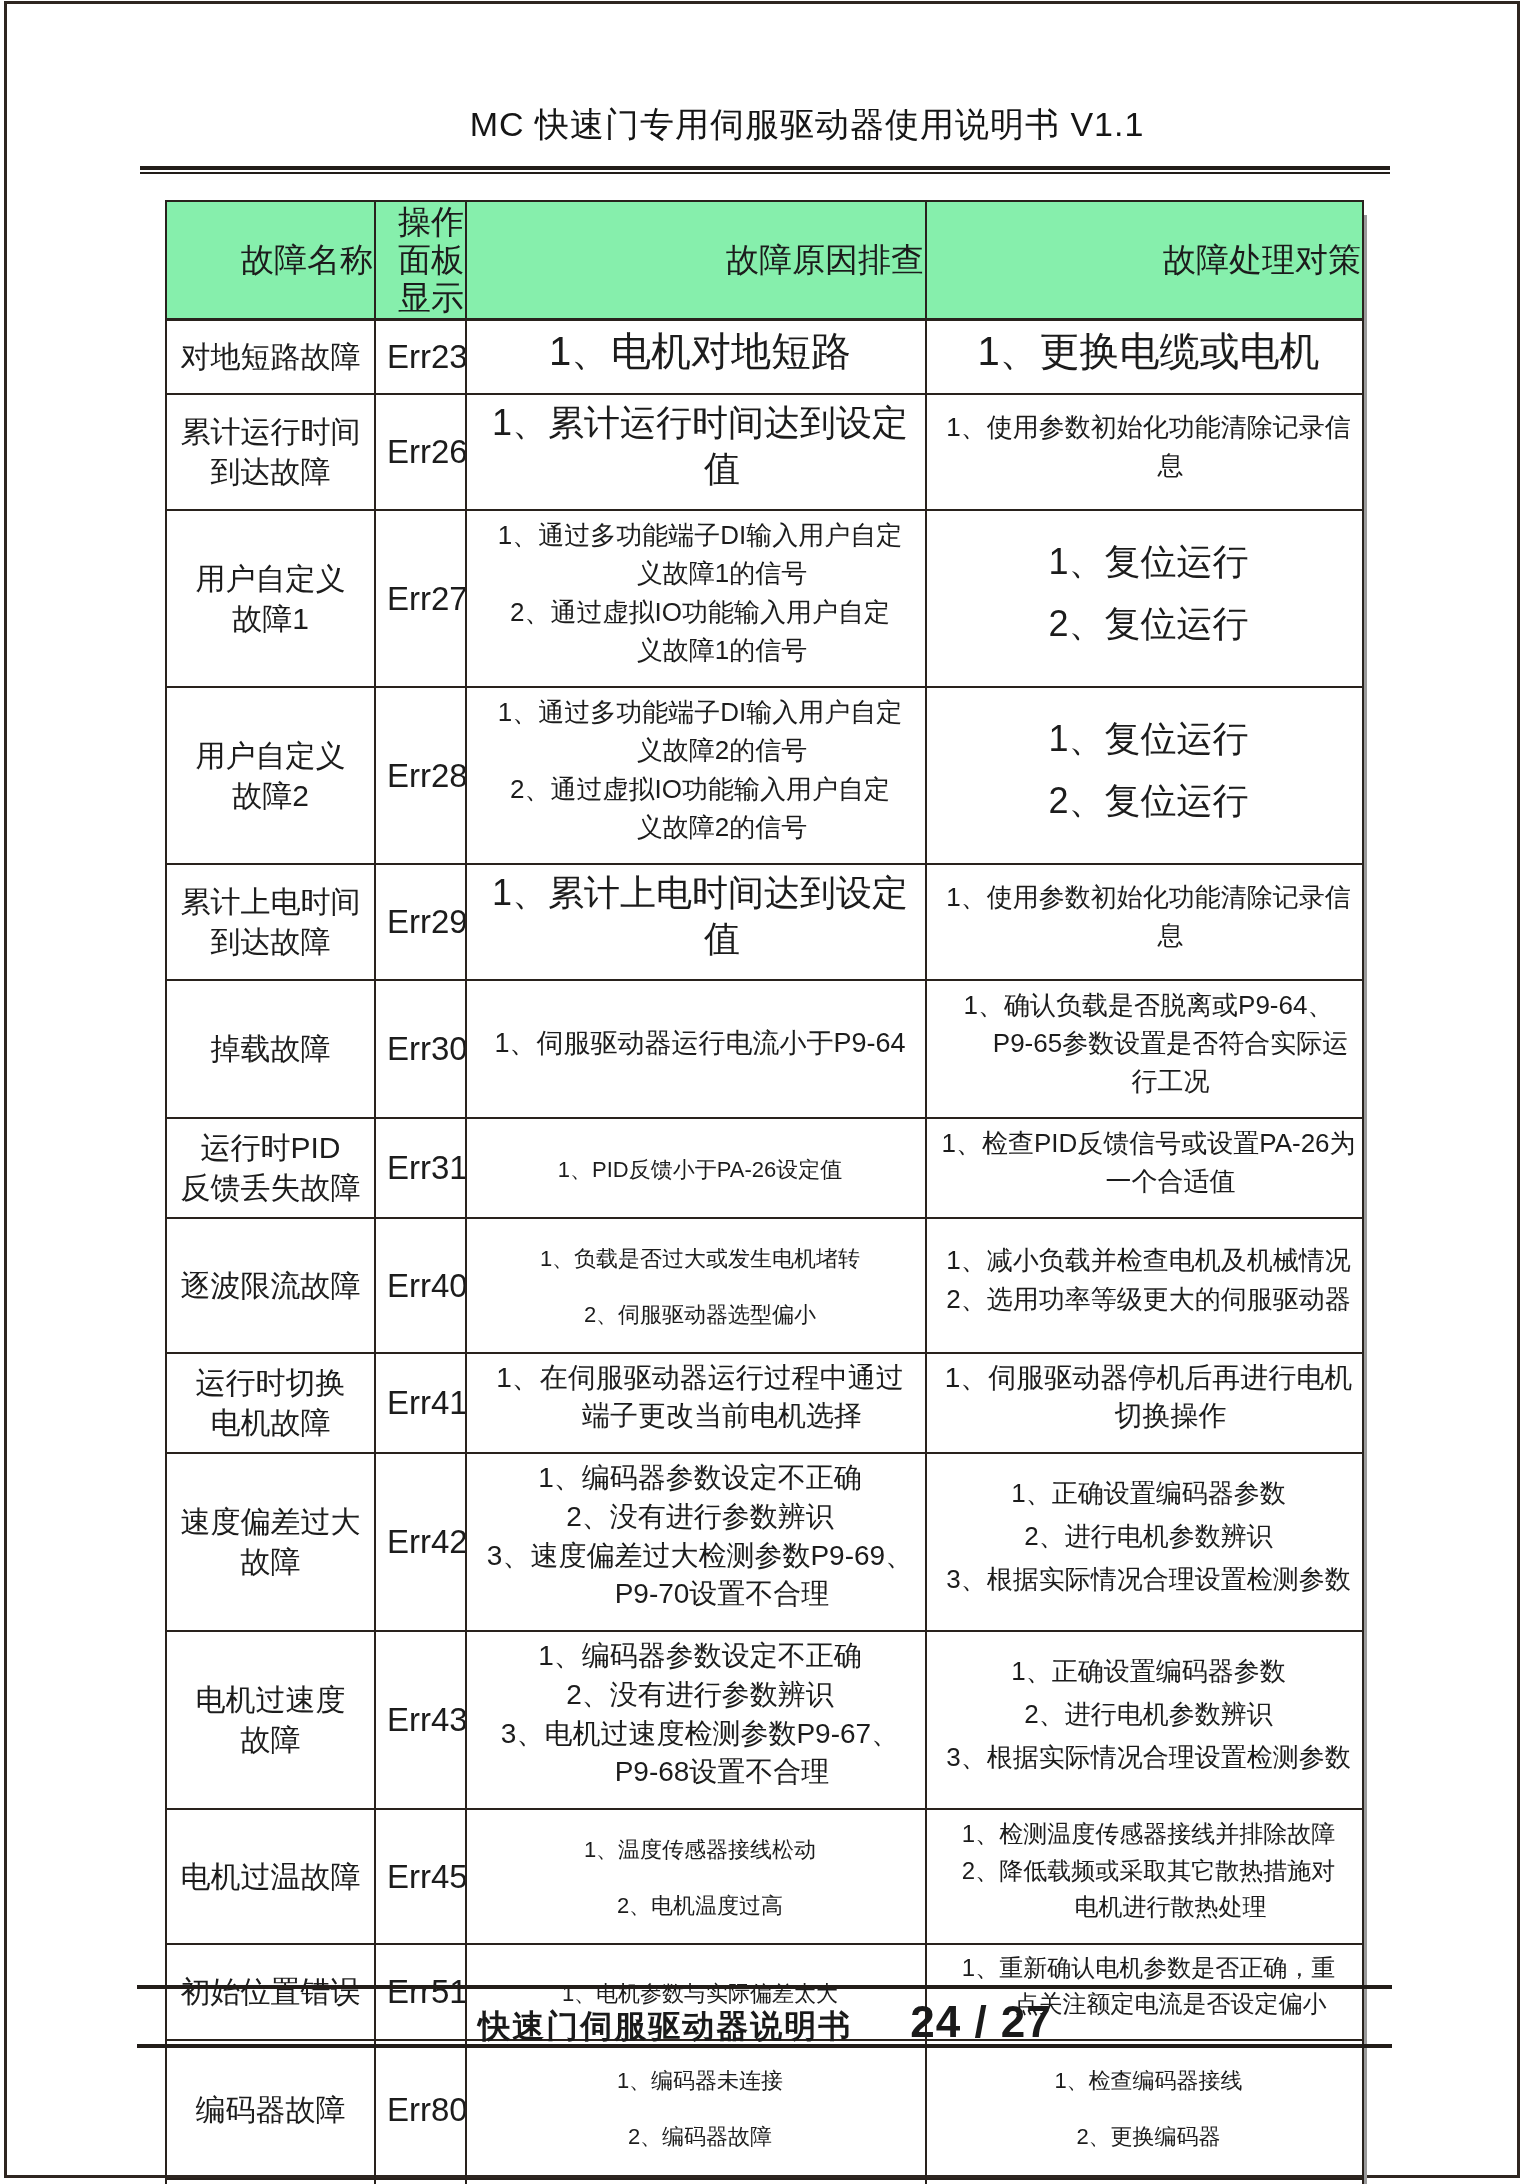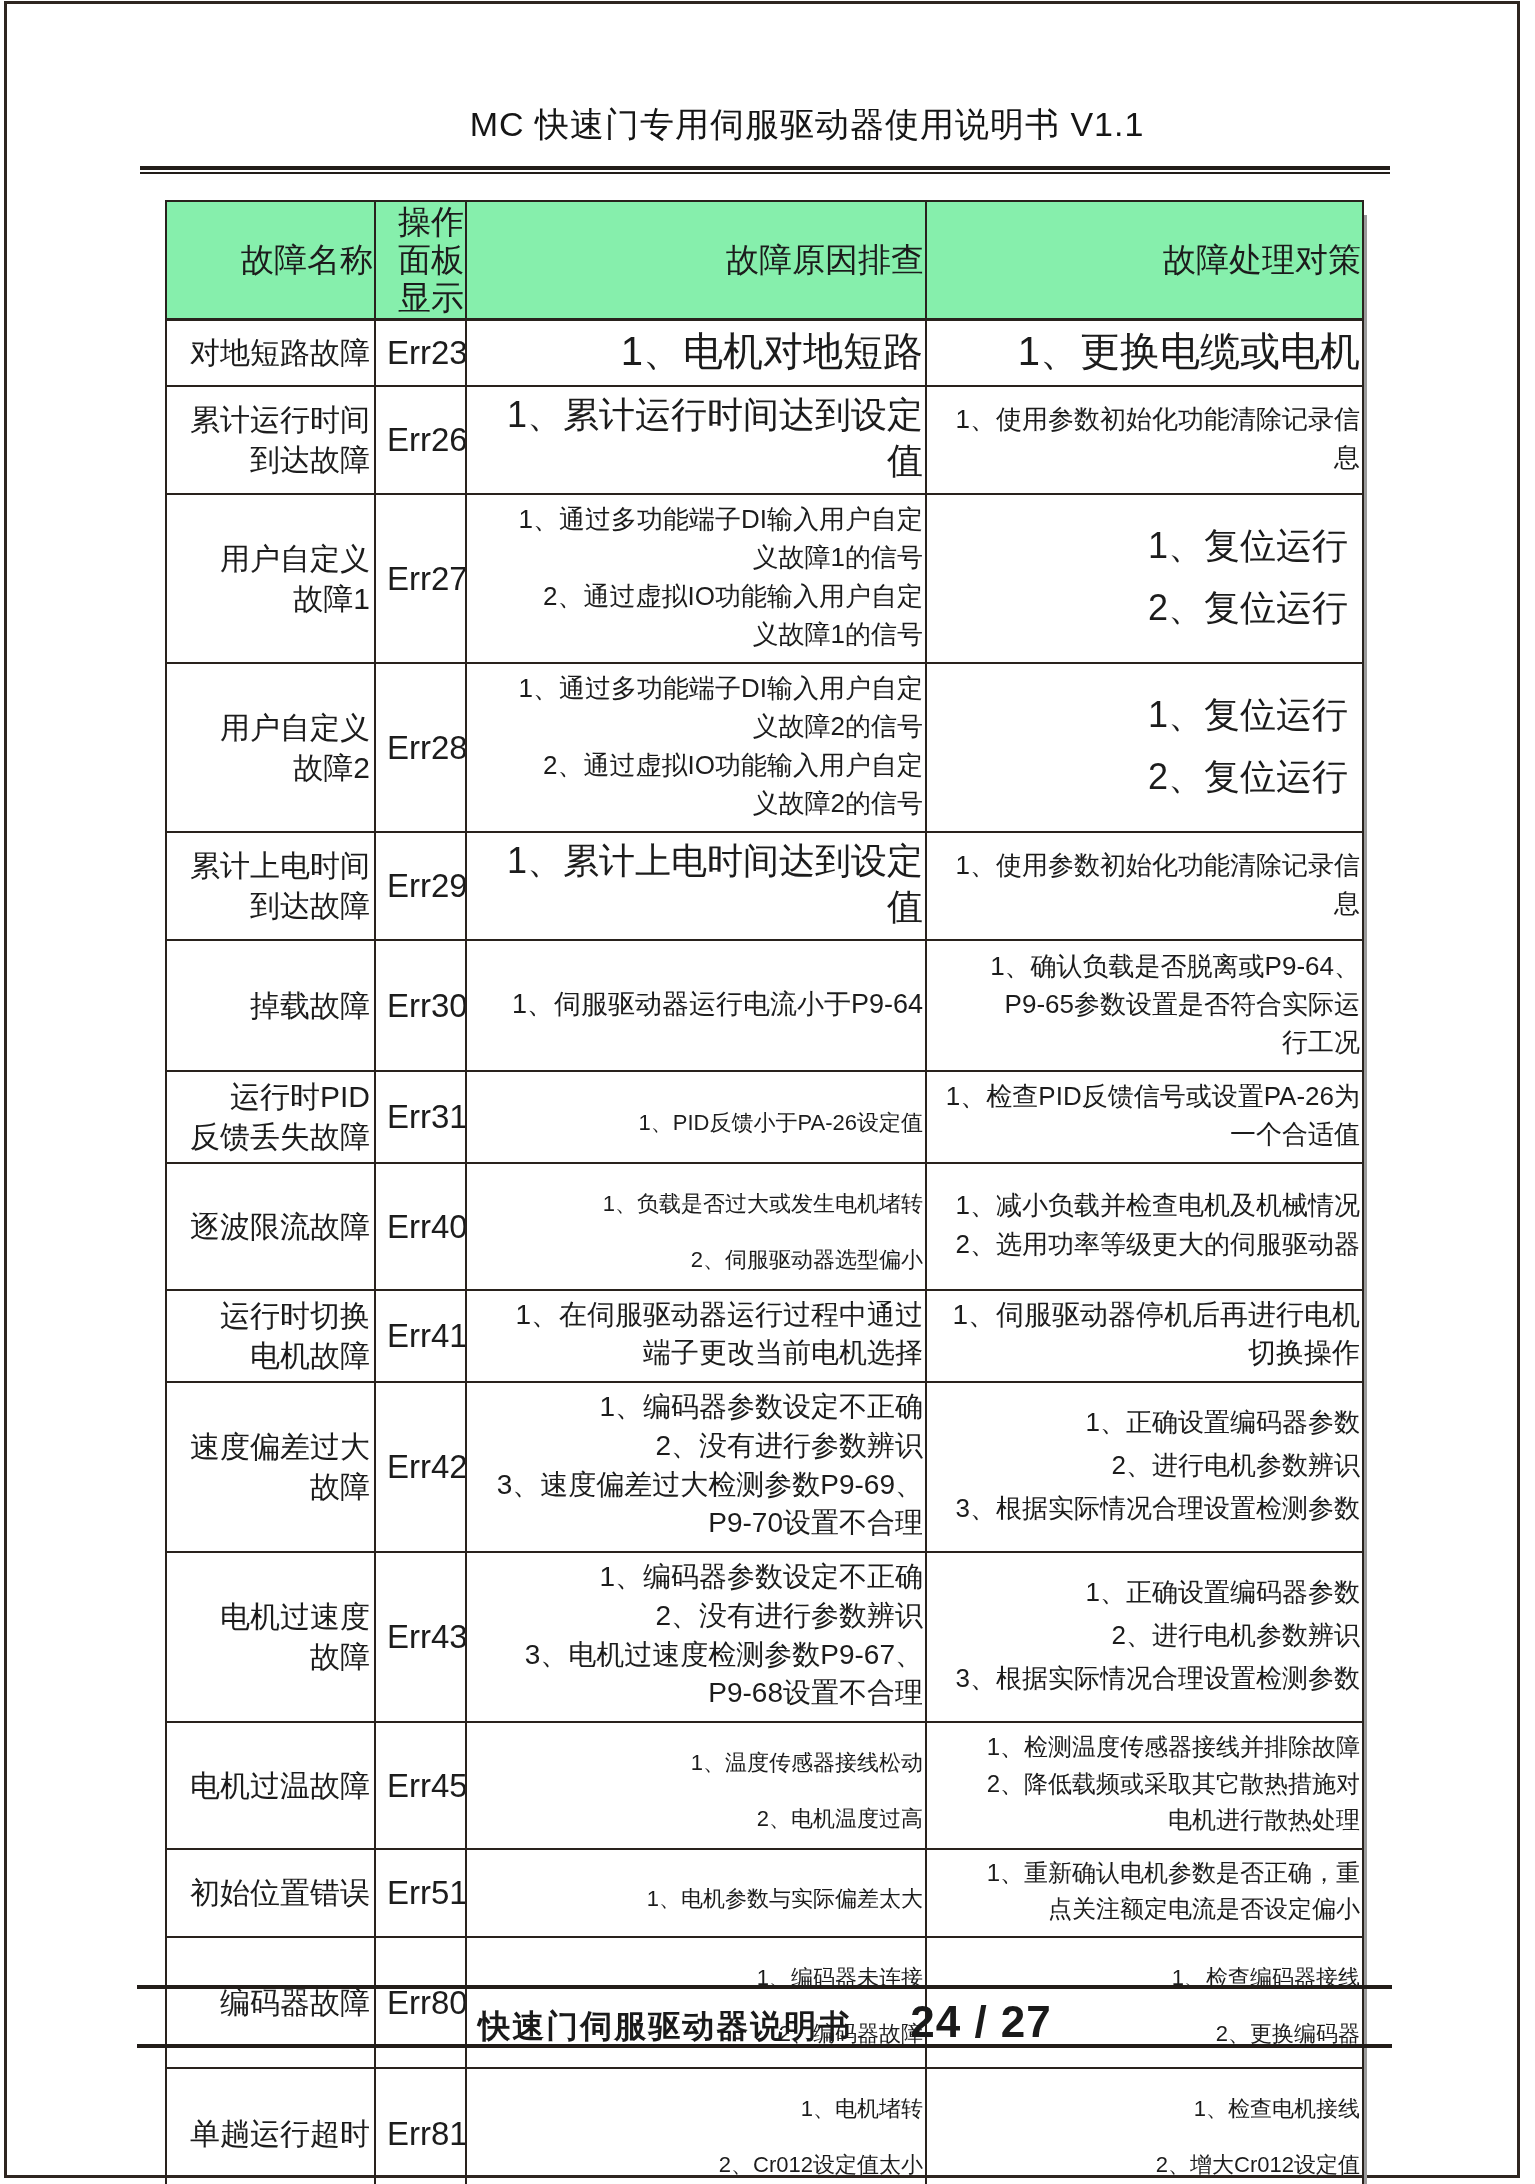--- a/index.html
+++ b/index.html
@@ -28,28 +28,28 @@
   }
   .fault-table td,.fault-table th{
     border:2px solid #29221d;vertical-align:middle;
     font-weight:400;overflow:hidden;
   }
   .fault-table thead th{
     background:#86efac;font-size:33px;line-height:38px;
     text-align:right;white-space:pre-line;border-bottom:3px solid #29221d;
   }
   td.name{
-    text-align:right;white-space:pre-line;
+    text-align:center;white-space:pre-line;
     font-size:30px;line-height:40px;padding:2px 4px;
   }
   td.code{
     text-align:center;font-size:33px;line-height:38px;padding:2px 11px;
     letter-spacing:0px;
   }
-  td.list{padding:4px 2px 8px 10px;text-align:right;}
+  td.list{padding:4px 2px 16px 10px;text-align:center;}
   .item{
     white-space:pre-line;padding-left:44px;text-indent:-44px;
     margin:1px 0;
   }
   .cell-gap .item{margin:5px 0;}
   .cell-gap-lg .item{margin:16px 12px;}
   .fs-xl .item{font-size:40px;line-height:50px;}
   .fs-lg .item{font-size:36px;line-height:46px;}
   .fs-md .item{font-size:22px;line-height:40px;margin-top:16px;}
   .fs-md2 .item{font-size:28px;line-height:38px;}

